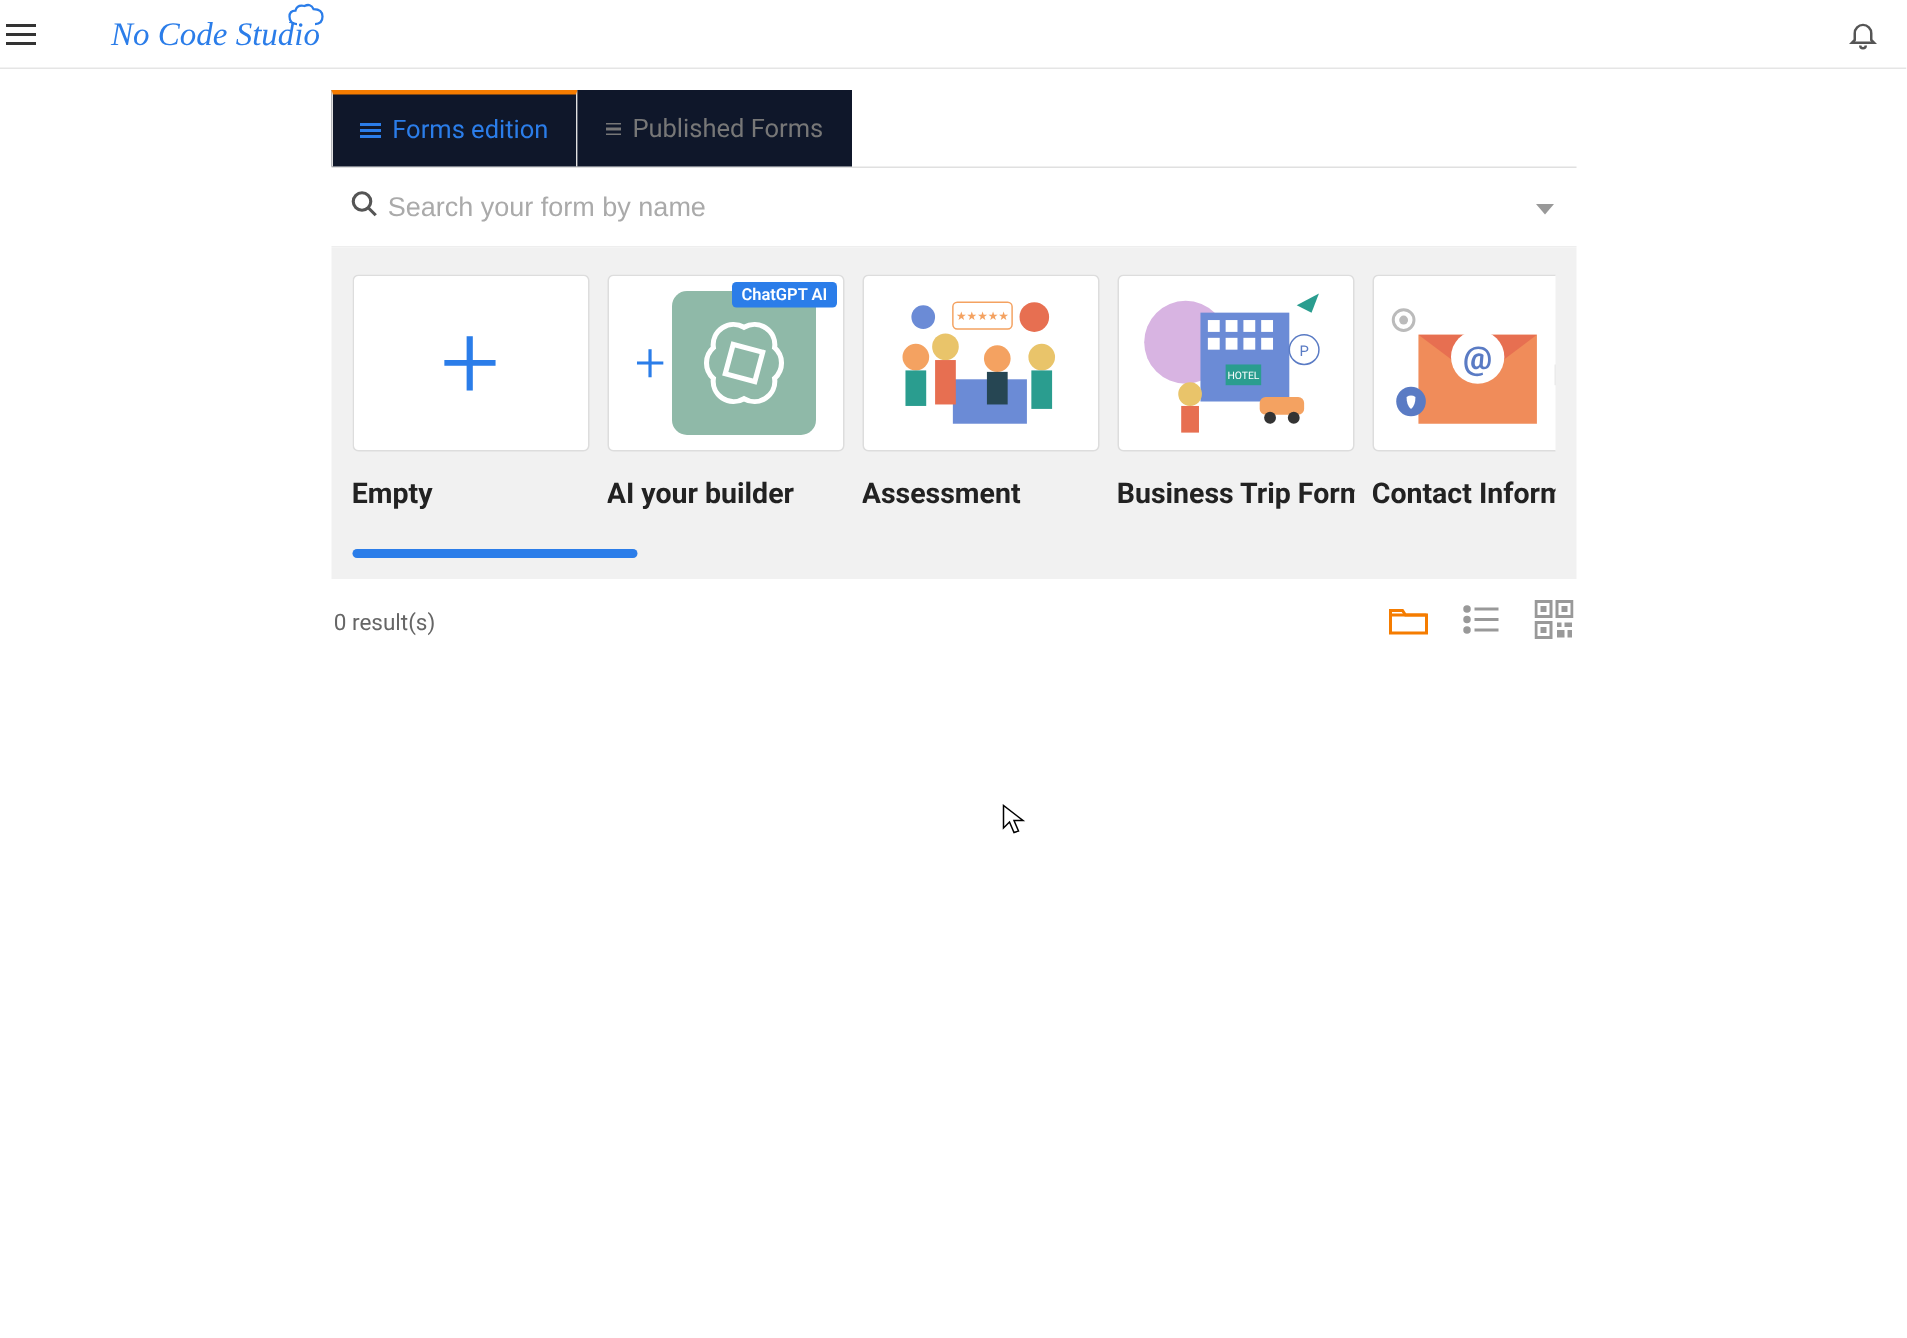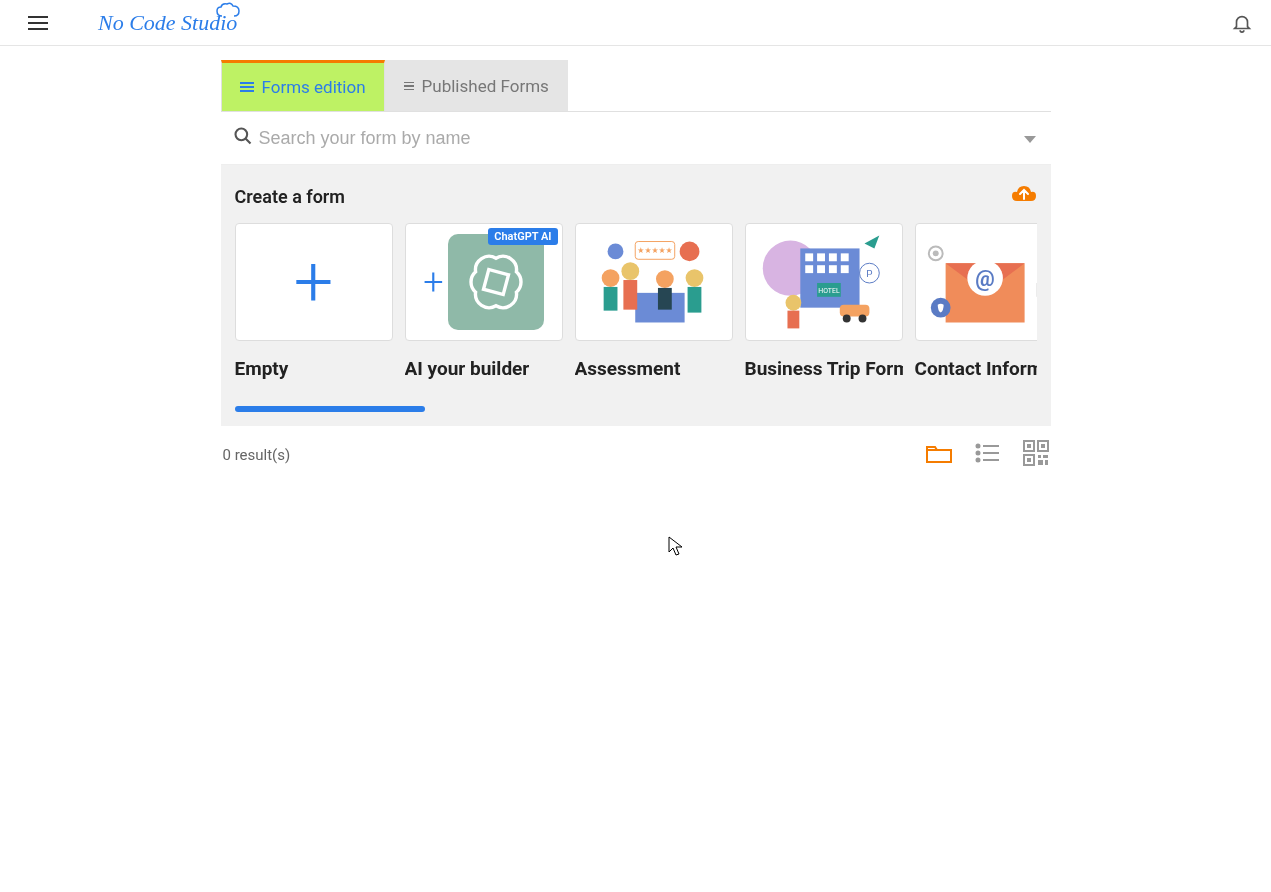--- a/index.html
+++ b/index.html
@@ -1,26 +1,26 @@
 <!DOCTYPE html>
 <html><head>
 <meta charset="utf-8">
 <style>
   * { box-sizing: border-box; margin: 0; padding: 0; }
   body { font-family: -apple-system, BlinkMacSystemFont, "Segoe UI", Roboto, Arial, sans-serif; background: #fff; color: #222; width: 1271px; }
-  .topbar { height: 46px; border-bottom: 1px solid #e5e5e5; display: flex; align-items: center; padding: 0 28px; position: relative; }
+  .topbar { height: 46px; border-bottom: 1px solid #e5e5e5; display: flex; align-items: center; padding: 0 4px; position: relative; }
   .hamburger { width: 24px; height: 24px; cursor: pointer; display: flex; flex-direction: column; justify-content: center; gap: 4px; }
   .hamburger span { display: block; height: 2px; background: #333; width: 20px; }
   .logo { margin-left: 46px; font-size: 22px; color: #2b7de9; font-family: Georgia, serif; font-style: italic; position: relative; }
   .logo-cloud { position: absolute; top: -8px; right: -4px; }
   .bell { position: absolute; right: 18px; top: 12px; cursor: pointer; }
   .main { width: 830px; margin: 14px auto 0 auto; }
   .tabs { display: flex; border-bottom: 1px solid #e0e0e0; }
-  .tab { padding: 14px 18px; font-size: 17px; display: flex; align-items: center; gap: 8px; cursor: pointer; border: 1px solid transparent; border-bottom: none; background: #e5e5e5; color: #777; }
-  .tab.active { color: #2b7de9; border: 1px solid #e0e0e0; border-top: 3px solid #f57c00; border-bottom: none; background: #bef264; }
+  .tab { padding: 14px 18px; font-size: 17px; display: flex; align-items: center; gap: 8px; cursor: pointer; border: 1px solid transparent; border-bottom: none; background: #0f172a; color: #777; }
+  .tab.active { color: #2b7de9; border: 1px solid #e0e0e0; border-top: 3px solid #f57c00; border-bottom: none; background: #0f172a; }
   .tab-icon { display: inline-flex; flex-direction: column; gap: 2px; }
   .tab-icon span { width: 14px; height: 2px; background: currentColor; display: block; }
   .tab-icon.small span { width: 10px; height: 1.5px; }
   .searchbar { display: flex; align-items: center; padding: 14px 12px; position: relative; border-bottom: 1px solid #eee; }
   .searchbar input { border: none; outline: none; font-size: 18px; flex: 1; color: #000000; }
   .searchbar input::placeholder { color: #aaa; }
   .search-icon { margin-right: 6px; color: #555; }
   .chevron-down { position: absolute; right: 14px; top: 18px; cursor: pointer; color: #888; }
   .create-panel { background: #f1f1f1; padding: 18px 14px 14px 14px; position: relative; }
   .create-header { display: flex; justify-content: space-between; align-items: center; margin-bottom: 14px; }
@@ -98,29 +98,20 @@
     </span>
     <input type="text" placeholder="Search your form by name" style="">
     <span class="chevron-down">
       <svg width="14" height="10" viewBox="0 0 14 10">
           <path d="M1 1 L7 8 L13 1" fill="#999"></path>
         </svg>
     </span>
   </div>
 
   <div class="create-panel">
-    <div class="create-header">
-      <div class="create-title">Create a form</div>
-      <div class="upload-icon">
-        <svg width="26" height="22" viewBox="0 0 26 22">
-            <path d="M20 18 Q25 18 25 13 Q25 8 20 9 Q19 3 13 3 Q7 3 6 9 Q1 8 1 13 Q1 18 6 18 Z" fill="#f57c00"></path>
-            <path d="M13 16 V8 M9 11 L13 7 L17 11" stroke="#fff" stroke-width="2" fill="none" stroke-linecap="round"></path>
-          </svg>
-      </div>
-    </div>
 
     <div class="cards">
       <div class="card">
         <div class="card-thumb">
             <div class="plus-big">+</div>
           </div>
         <div class="card-label">Empty</div>
       </div>
 
       <div class="card">

